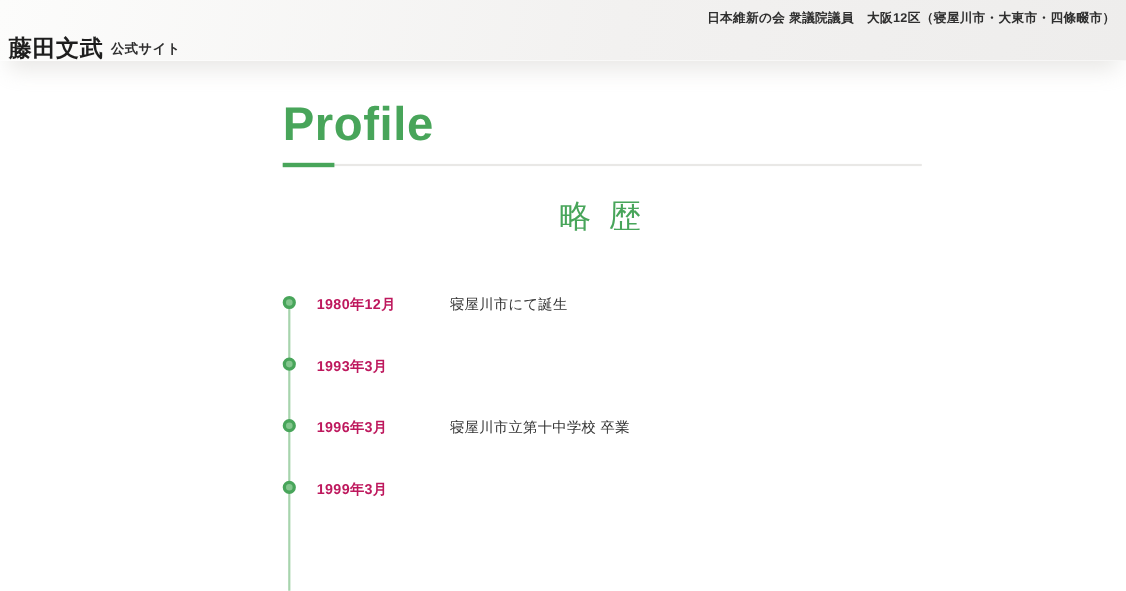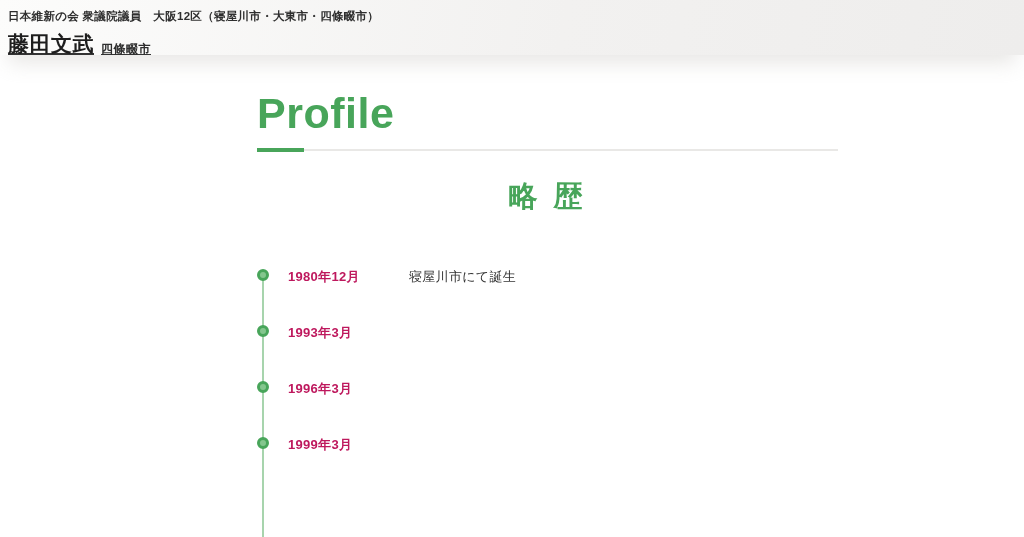--- a/index.html
+++ b/index.html
@@ -22,27 +22,27 @@
     box-shadow: 0 16px 20px -8px rgba(203, 201, 198, 0.45);
     position: relative;
     z-index: 2;
   }
   .org-line {
     font-size: 11.5px;
     font-weight: 700;
     color: #2e2e2e;
     letter-spacing: 0.3px;
     white-space: nowrap;
+    text-align: right;
   }
   .title-row {
     margin-top: 6px;
     display: flex;
-    align-items: flex-end;
+    align-items: center;
     gap: 7px;
-    text-decoration: underline;
   }
   .site-name {
     font-size: 21px;
     font-weight: 700;
     color: #1e1e1e;
     text-decoration: none;
     letter-spacing: 0.5px;
     cursor: pointer;
   }
   .site-suffix {
@@ -85,21 +85,21 @@
     left: 0;
     top: -1px;
     width: 47px;
     height: 4px;
     background: #48a55a;
   }
   .section-heading {
     margin: 26px 0 0 0;
     text-align: center;
     font-size: 29px;
-    font-weight: 700;
+    font-weight: 400;
     color: #48a55a;
     letter-spacing: 4px;
   }
 
   
   .timeline {
     position: relative;
     margin-top: 52px;
   }
   .timeline-line {
@@ -145,21 +145,21 @@
     white-space: nowrap;
   }
 </style>
 </head>
 <body>
 
 <header class="site-header">
   <div class="org-line">日本維新の会 衆議院議員　大阪12区（寝屋川市・大東市・四條畷市）</div>
   <div class="title-row">
     <a class="site-name">藤田文武</a>
-    <span class="site-suffix">四條畷市</span>
+    <span class="site-suffix">公式サイト</span>
   </div>
 </header>
 
 <main class="container">
   <h1 class="profile-title">Profile</h1>
   <div class="divider">
     <span class="divider-accent"></span>
   </div>
 
   <h2 class="section-heading">略 歴</h2>
@@ -172,19 +172,20 @@
       <span class="tl-date">1980年12月</span>
       <span class="tl-desc">寝屋川市にて誕生</span>
     </div>
     <div class="tl-row">
       <span class="tl-dot"></span>
       <span class="tl-date">1993年3月</span>
     </div>
     <div class="tl-row">
       <span class="tl-dot"></span>
       <span class="tl-date">1996年3月</span>
+      <span class="tl-desc">寝屋川市立第十中学校 卒業</span>
     </div>
     <div class="tl-row">
       <span class="tl-dot"></span>
       <span class="tl-date">1999年3月</span>
     </div>
   </div>
 </main>
 
 </body></html>

